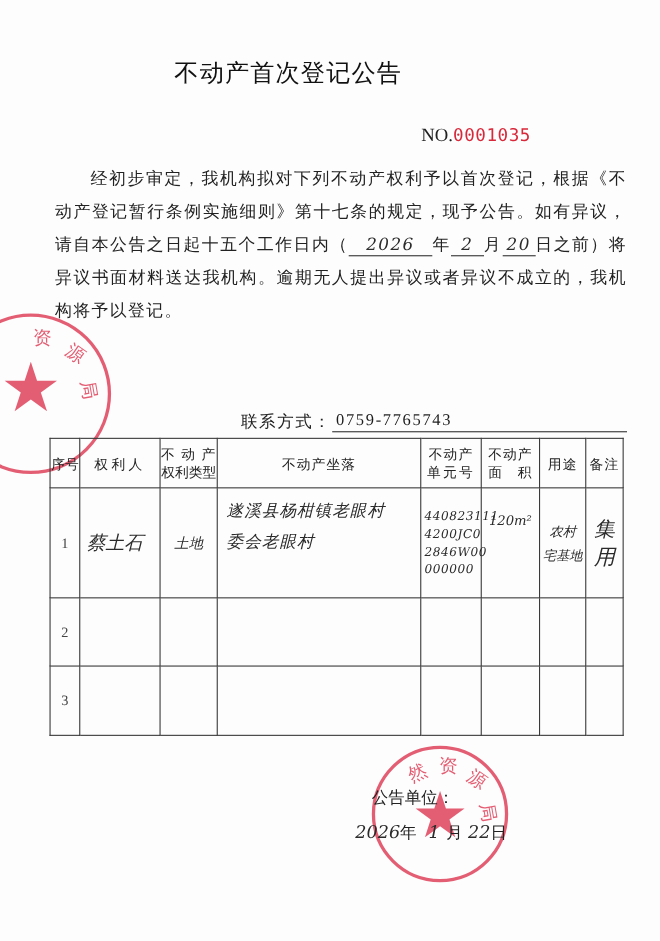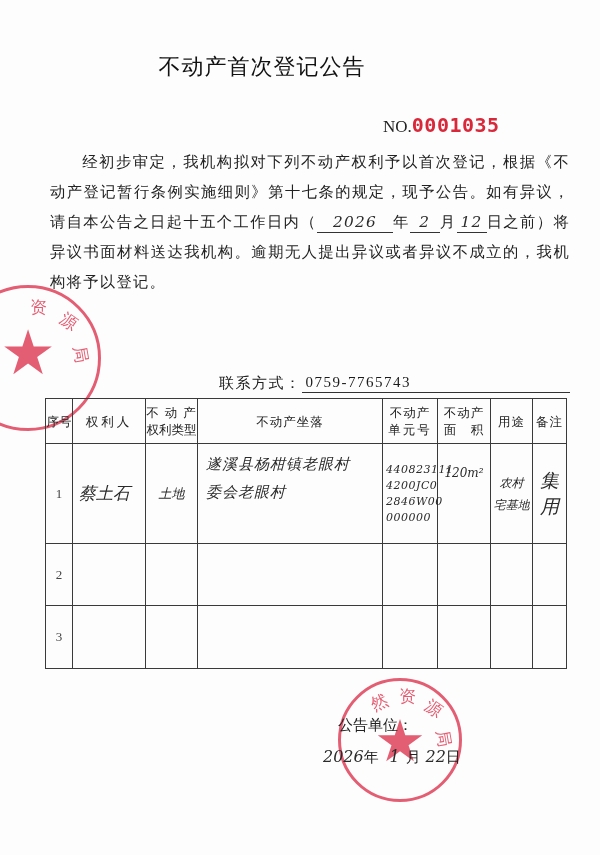--- a/index.html
+++ b/index.html
@@ -10,21 +10,21 @@
     font-family: "DejaVu Sans", sans-serif;
     color: #1c1c1c;
   }
   .abs { position: absolute; }
   .title {
     left: 0; width: 524px; top: 52px; text-align: center;
     font-size: 22px; letter-spacing: 1px; color: #111;
     font-family: "DejaVu Sans", sans-serif;
   }
   .serial { left: 383px; top: 113px; font-size: 17px; font-family: "Liberation Serif", serif; color: #222; }
-  .serial .num { color: #d8283a; font-family: "DejaVu Sans Mono", monospace; font-weight: bold; letter-spacing: 0.5px; font-size: 20px; }
+  .serial .num { color: #d8283a; font-family: "DejaVu Sans Mono", monospace; font-weight: normal; letter-spacing: 0.5px; font-size: 16px; }
   .para {
     left: 50px; top: 147px; width: 520px;
     font-size: 15.3px; line-height: 30px; letter-spacing: 1.3px;
     font-family: "DejaVu Serif", serif; color: #222;
     text-align: justify;
   }
   .para .indent { display: inline-block; width: 32px; }
   .hw { font-family: "DejaVu Serif", serif; font-style: italic; color: #2b2b2b; }
   .ul { display: inline-block; border-bottom: 1px solid #333; text-align: center; line-height: 20px; }
   .addr-label, .contact-label { font-family: "DejaVu Serif", serif; font-size: 15px; letter-spacing: 1.5px; color: #222; }
@@ -58,21 +58,21 @@
   .footer-unit { left: 338px; top: 716px; font-family: "DejaVu Serif", serif; font-size: 15px; color: #222; }
   .footer-date { left: 323px; top: 747px; font-size: 15px; color: #222; font-family: "DejaVu Serif", serif; }
 </style>
 </head>
 <body>
 
 <div class="abs title">不动产首次登记公告</div>
 
 <div class="abs serial"><span>NO.</span><span class="num">0001035</span></div>
 
-<div class="abs para"><span class="indent"></span><span>经初步审定，我机构拟对下列不动产权利予以首次登记，根据《不动产登记暂行条例实施细则》第十七条的规定，现予公告。如有异议，请自本公告之日起十五个工作日内（</span><span class="ul hw" style="width:76px">2026</span><span>年</span><span class="ul hw" style="width:30px">2</span><span>月</span><span class="ul hw" style="width:30px">12</span><span>日之前）将异议书面材料送达我机构。逾期无人提出异议或者异议不成立的，我机构将予以登记。</span></div>
+<div class="abs para"><span class="indent"></span><span>经初步审定，我机构拟对下列不动产权利予以首次登记，根据《不动产登记暂行条例实施细则》第十七条的规定，现予公告。如有异议，请自本公告之日起十五个工作日内（</span><span class="ul hw" style="width:76px">2026</span><span>年</span><span class="ul hw" style="width:30px">2</span><span>月</span><span class="ul hw" style="width:30px">20</span><span>日之前）将异议书面材料送达我机构。逾期无人提出异议或者异议不成立的，我机构将予以登记。</span></div>
 
 <div class="seal" style="left:-45px; top:285px; width:140px; height:140px;">
   <div class="star" style="left:40px; top:30px; width:60px; font-size:62px; line-height:70px;">★</div>
   <div class="ch" style="left:72px; top:8px;">资</div>
   <div class="ch" style="left:102px; top:22px; transform:rotate(35deg);">源</div>
   <div class="ch" style="left:114px; top:55px; transform:rotate(80deg);">局</div>
 </div>
 
 <div class="abs addr-row">
 </div>

